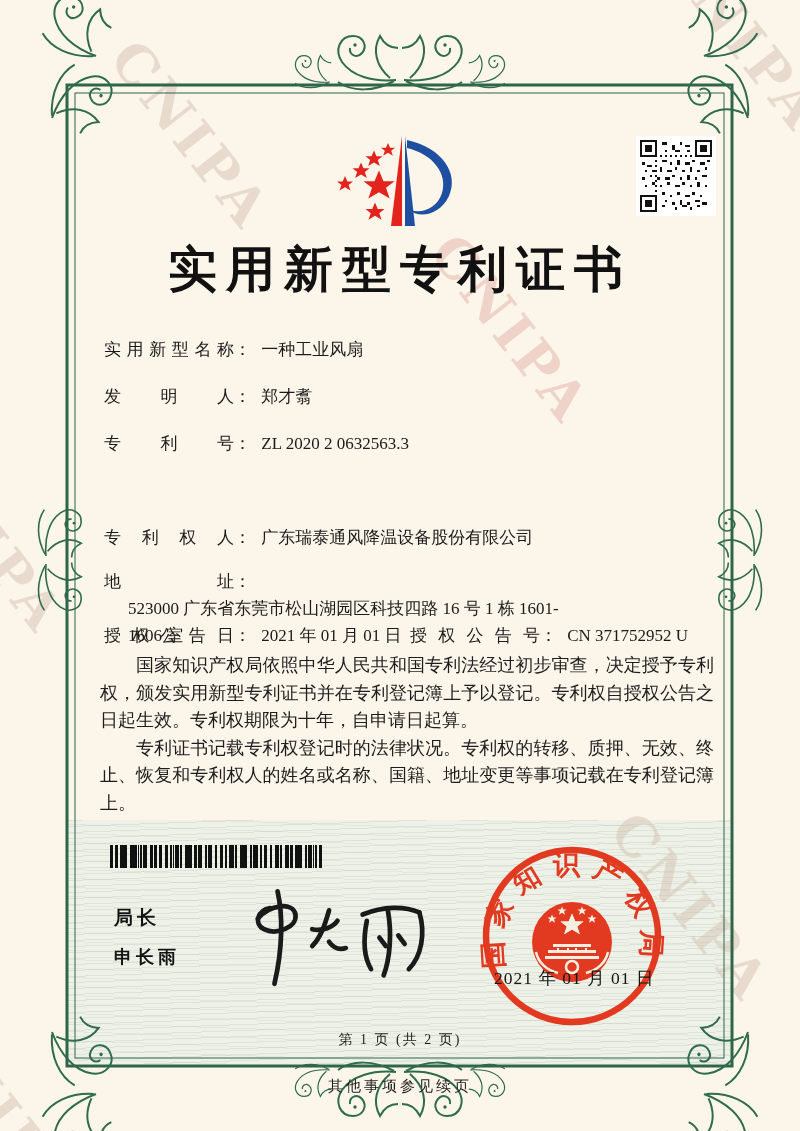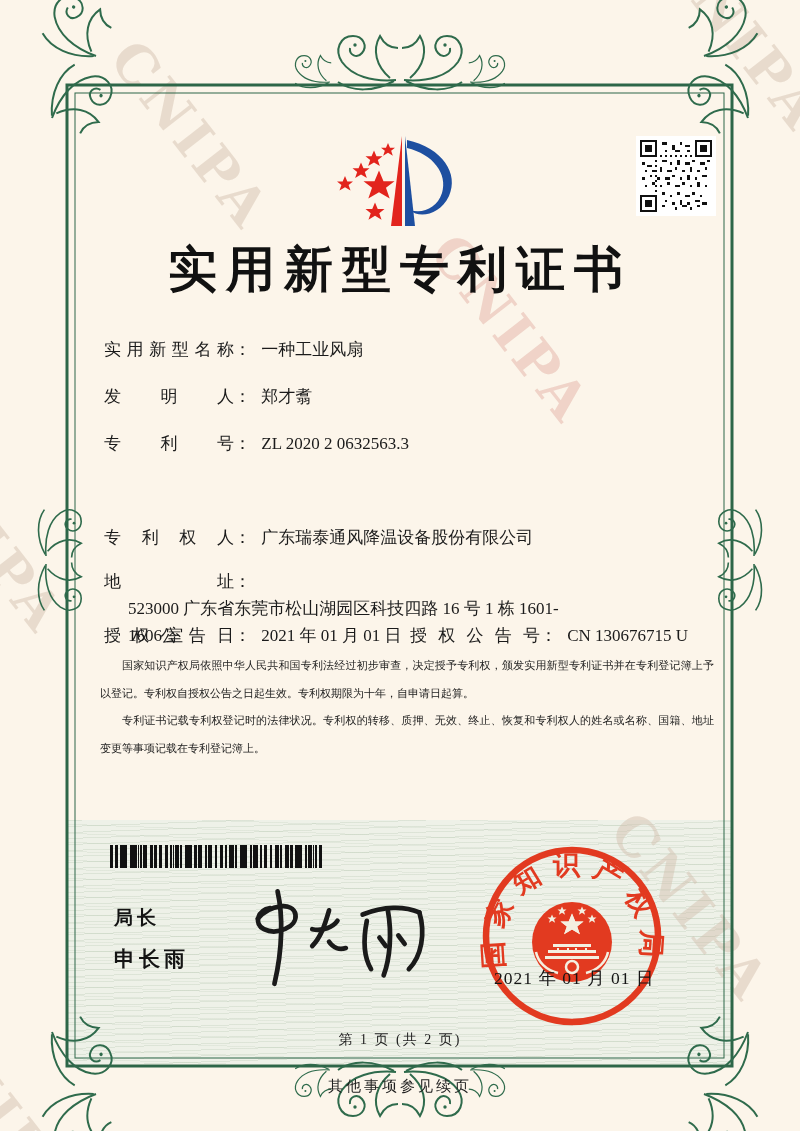--- a/index.html
+++ b/index.html
@@ -26,33 +26,33 @@
   .title{position:absolute;left:0;top:237px;width:800px;text-align:center;
          font-size:49px;font-weight:700;letter-spacing:9px;color:#111;}
 
   .frow{position:absolute;left:104px;width:612px;font-size:17px;color:#1b1b1b;line-height:27px;}
   .flabel{display:inline-block;width:130px;text-align:justify;text-align-last:justify;vertical-align:top;}
   .colon{display:inline-block;vertical-align:top;}
   .fval{display:inline-block;margin-left:6px;vertical-align:top;}
   .fval.wide{width:455px;margin-left:24px;}
   .pair2{position:absolute;left:306px;top:0;}
 
-  .bodytext{position:absolute;left:100px;top:652px;width:614px;font-size:11px;line-height:27.5px;
+  .bodytext{position:absolute;left:100px;top:652px;width:614px;font-size:18px;line-height:27.5px;
             color:#1d1d1d;text-align:justify;z-index:4;}
   .bodytext p{margin:0;text-indent:2em;}
 
   .barcode{position:absolute;left:110px;top:845px;width:212px;height:23px;
       background-image:
         repeating-linear-gradient(90deg,#111 0 2px,rgba(0,0,0,0) 2px 5px),
         repeating-linear-gradient(90deg,#111 0 1px,rgba(0,0,0,0) 1px 7px),
         repeating-linear-gradient(90deg,#111 0 3px,rgba(0,0,0,0) 3px 11px);}
 
   .signer-title{position:absolute;left:114px;top:905px;font-size:19px;font-weight:700;
                 letter-spacing:4px;color:#141414;font-family:"Liberation Sans",sans-serif;}
-  .signer-name{position:absolute;left:114px;top:945px;font-size:21px;font-weight:700;
+  .signer-name{position:absolute;left:114px;top:945px;font-size:18px;font-weight:700;
                letter-spacing:4px;color:#141414;font-family:"Liberation Sans",sans-serif;}
   .signature{position:absolute;left:228px;top:883px;}
   .seal{position:absolute;left:479px;top:843px;}
   .sealdate{position:absolute;left:494px;top:966px;width:170px;font-size:17.5px;color:#151515;
             letter-spacing:1px;z-index:5;}
 
   .pageinfo{position:absolute;left:0;top:1031px;width:800px;text-align:center;font-size:14px;
             color:#222;letter-spacing:2px;z-index:4;}
   .note{position:absolute;left:0;top:1077px;width:800px;text-align:center;font-size:15px;
         color:#1d1d1d;letter-spacing:3px;z-index:4;}
@@ -242,21 +242,21 @@
     </div>
     <div class="frow" style="top:568px">
       <span class="flabel">地址</span><span class="colon">：</span>
       <span class="fval wide">523000 广东省东莞市松山湖园区科技四路 16 号 1 栋 1601-1606 室</span>
     </div>
     <div class="frow" style="top:622px">
       <span class="flabel">授权公告日</span><span class="colon">：</span>
       <span class="fval">2021 年 01 月 01 日</span>
       <span class="pair2">
         <span class="flabel">授权公告号</span><span class="colon">：</span>
-        <span class="fval">CN 130676715 U</span>
+        <span class="fval">CN 371752952 U</span>
       </span>
     </div>
 
     <div class="bodytext">
       <p>国家知识产权局依照中华人民共和国专利法经过初步审查，决定授予专利权，颁发实用新型专利证书并在专利登记簿上予以登记。专利权自授权公告之日起生效。专利权期限为十年，自申请日起算。</p>
       <p>专利证书记载专利权登记时的法律状况。专利权的转移、质押、无效、终止、恢复和专利权人的姓名或名称、国籍、地址变更等事项记载在专利登记簿上。</p>
     </div>
 
     <div class="barcode"></div>
 

